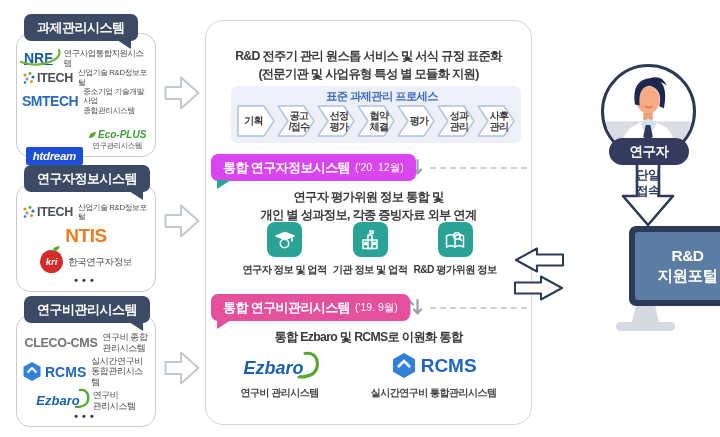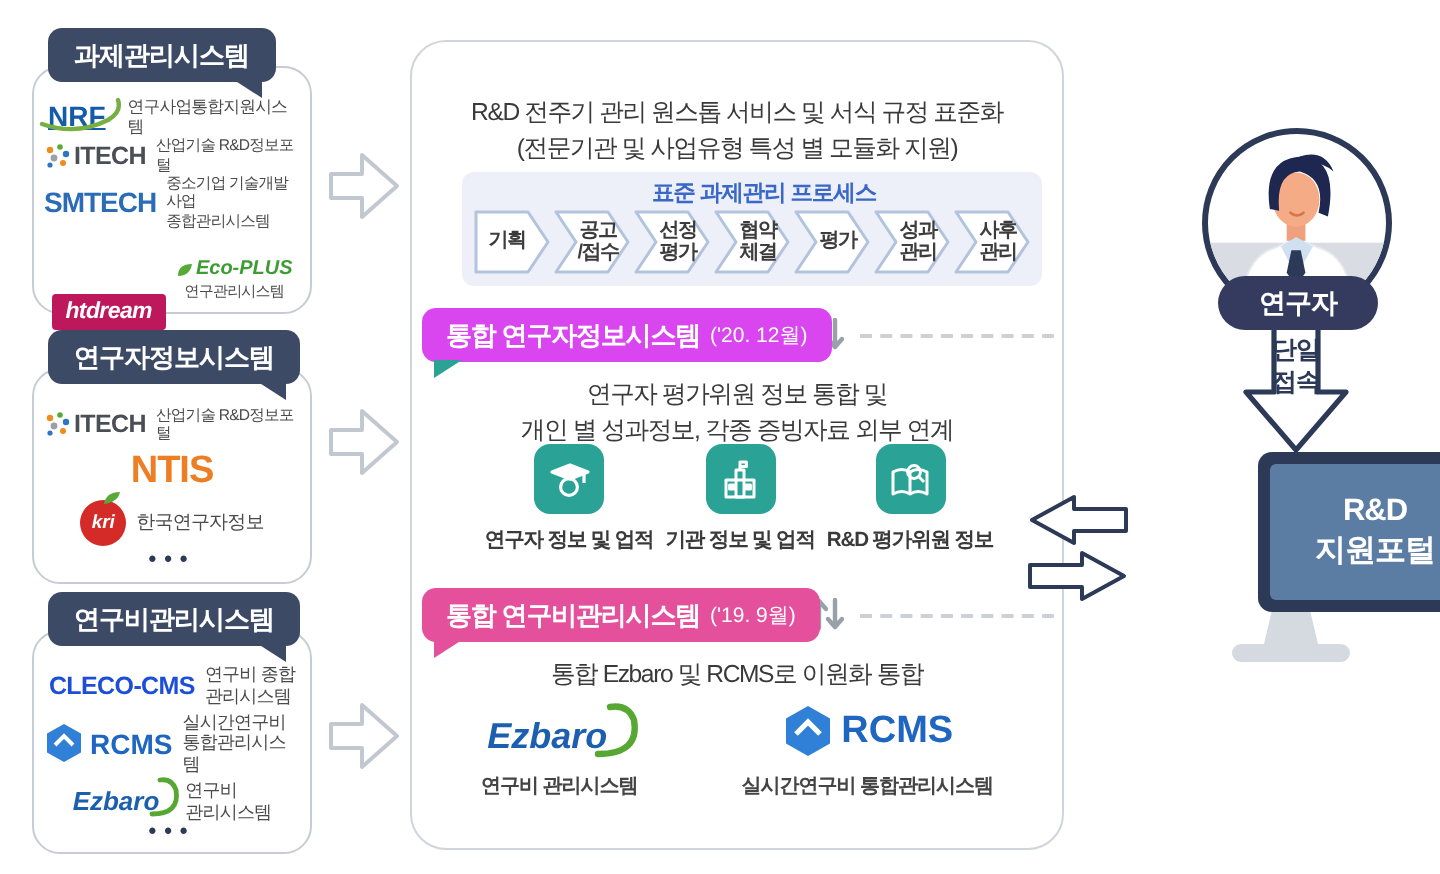--- a/index.html
+++ b/index.html
@@ -19,49 +19,49 @@
   .lrow{display:flex;align-items:center;justify-content:center;gap:5px;}
   .cap{font-size:9px;color:#4a4a4a;line-height:1.2;letter-spacing:-.4px;text-align:left;}
   .cap-xs{font-size:7.8px;}
   .more{text-align:center;font-weight:800;color:#2b3a55;font-size:11px;letter-spacing:4px;line-height:.6;}
 
   
   .logo-nrf{position:relative;font-weight:800;font-size:14px;color:#155ca8;padding:2px 6px 2px 2px;text-decoration:underline;}
   .logo-nrf svg{position:absolute;left:-4px;top:-2px;}
   .logo-itech{font-weight:800;color:#4a4f55;font-size:12.5px;letter-spacing:-.3px;display:flex;align-items:center;gap:2px;}
   .logo-smtech{font-weight:800;color:#2b6cb8;font-size:14px;letter-spacing:-.5px;}
-  .logo-htdream{background:#be185d;color:#fff;font-weight:800;font-style:italic;font-size:11.5px;
+  .logo-htdream{background:#1d4ed8;color:#fff;font-weight:800;font-style:italic;font-size:11.5px;
                 padding:3px 7px;border-radius:2px;letter-spacing:-.3px;margin-top:32px;}
   .logo-eco{font-weight:800;font-style:italic;color:#3f9c35;font-size:10px;display:flex;align-items:center;gap:1px;}
   .eco-col{display:flex;flex-direction:column;align-items:center;gap:1px;}
   .logo-ntis{font-weight:800;color:#ee7e23;font-size:19px;letter-spacing:-.5px;}
   .logo-kri{width:23px;height:23px;border-radius:50%;background:#d42b28;color:#fff;font-weight:800;
             font-style:italic;font-size:9.5px;display:flex;align-items:center;justify-content:center;position:relative;}
   .kri-leaf{position:absolute;top:-5px;right:2px;}
-  .logo-cleco{font-weight:800;color:#1d4ed8;font-size:12.5px;letter-spacing:-.3px;}
+  .logo-cleco{font-weight:800;color:#737373;font-size:12.5px;letter-spacing:-.3px;}
   .logo-rcms{display:flex;align-items:center;gap:3px;font-weight:800;color:#1f66c0;font-size:14px;}
   .logo-ezbaro{position:relative;font-weight:800;font-style:italic;color:#1c5fae;font-size:13px;padding-right:8px;}
   .logo-ezbaro svg{position:absolute;right:-4px;top:-6px;}
 
   
   .flow-arrow{position:absolute;width:36px;height:38px;}
 
   
   .container{position:absolute;left:205px;top:20px;width:327px;height:405px;
              border:1.5px solid #d0d5dc;border-radius:18px;background:#fff;box-sizing:border-box;}
   .tab{position:absolute;z-index:3;height:27px;display:inline-flex;align-items:center;gap:5px;
        padding:0 12px;border-radius:7px;color:#fff;}
   .tab .t-title{font-weight:700;font-size:13px;letter-spacing:-.6px;}
   .tab .t-date{font-weight:500;font-size:10.5px;}
   .tab::after{content:"";position:absolute;left:6px;bottom:-8px;border-right:14px solid transparent;}
   .tab-blue{background:#4a7bee;} .tab-blue::after{border-top:9px solid #4a7bee;}
   .tab-teal{background:#d946ef;} .tab-teal::after{border-top:9px solid #2aa396;}
   .tab-pink{background:#e4509b;} .tab-pink::after{border-top:9px solid #e4509b;}
 
-  .desc{position:absolute;text-align:center;font-weight:400;font-size:12.3px;color:#3a3a3a;
+  .desc{position:absolute;text-align:center;font-weight:700;font-size:12.3px;color:#3a3a3a;
         line-height:1.5;letter-spacing:-.7px;}
   .dash{position:absolute;border-top:2px dashed #cdd0d4;height:0;}
 
   .proc-panel{position:absolute;left:231px;top:86px;width:290px;height:57px;background:#edf0f8;border-radius:6px;}
   .proc-title{position:absolute;left:231px;top:89px;width:302px;text-align:center;
               font-weight:800;font-size:11.3px;color:#3a68c8;letter-spacing:-.6px;}
   .steps{position:absolute;left:236px;top:104px;width:280px;display:flex;}
   .step{position:relative;width:40px;height:34px;}
   .step svg{position:absolute;left:0;top:0;}
   .step-label{position:absolute;inset:0;display:flex;align-items:center;justify-content:center;

